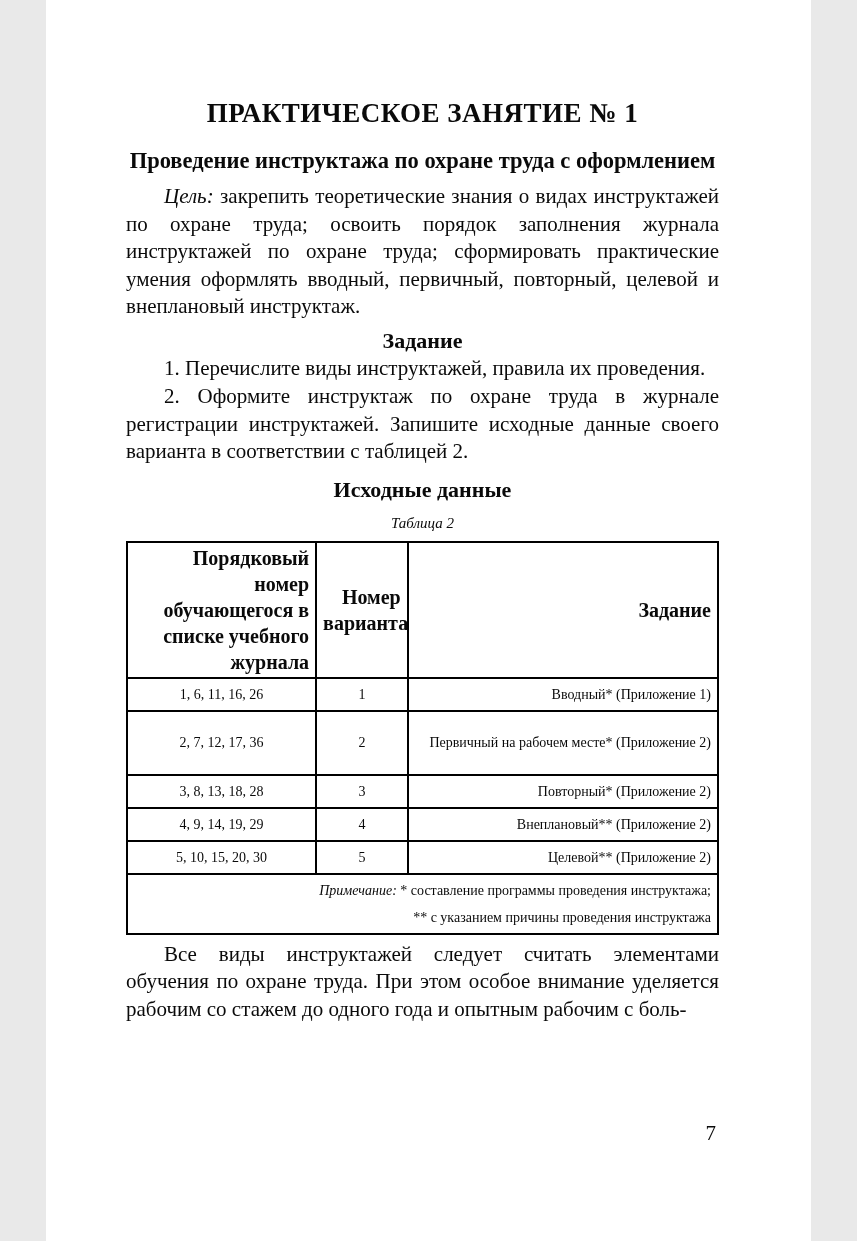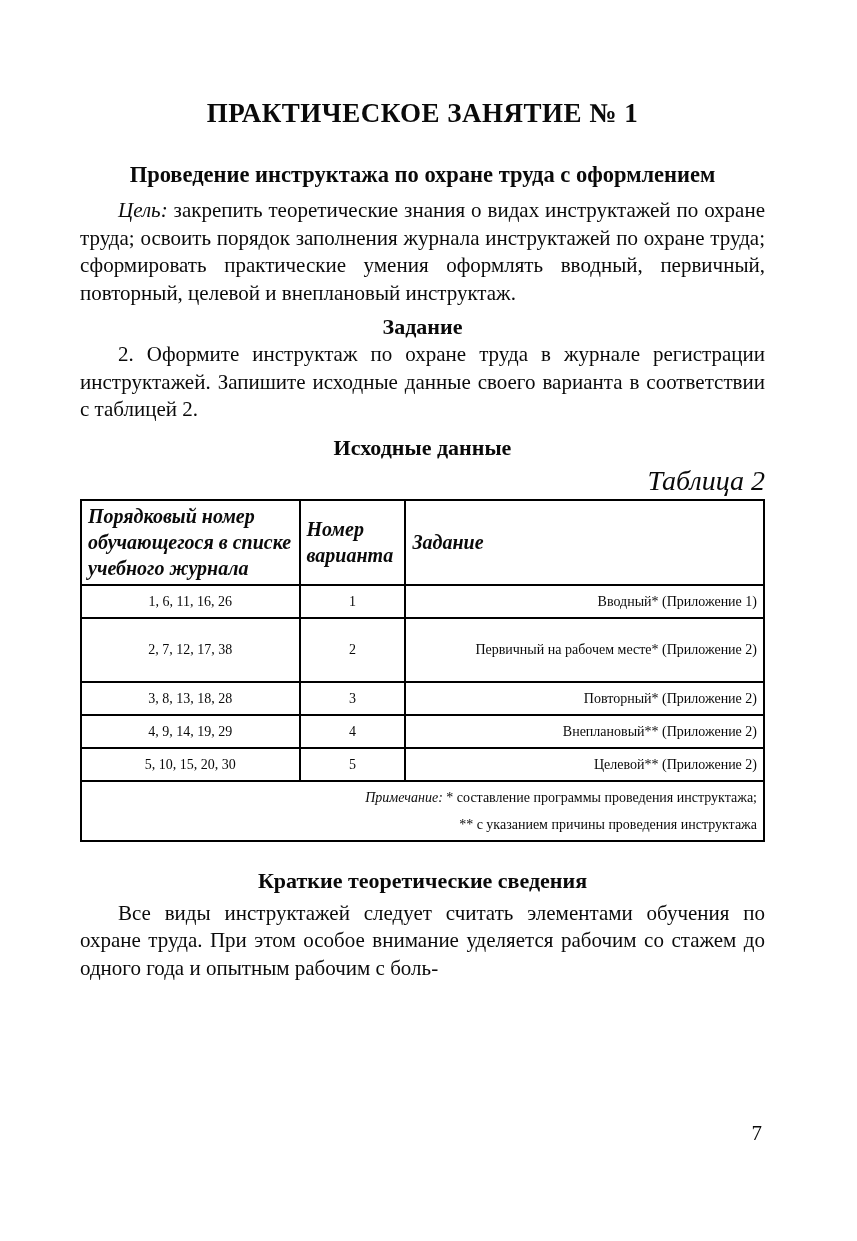--- a/index.html
+++ b/index.html
@@ -1,39 +1,39 @@
 <!DOCTYPE html>
 <html lang="ru"><head>
 <meta charset="utf-8">
 <style>
   * { margin: 0; padding: 0; box-sizing: border-box; }
   html, body { background: #e9e9e9; }
   body { font-family: "Liberation Serif", "DejaVu Serif", serif; color: #0a0a0a; }
 
   .page {
     position: relative;
-    width: 857px;
+    width: 765px;
     height: 1241px;
     background: #ffffff;
     margin: 0 auto;
     overflow: hidden;
   }
   .content {
     padding: 98px 92px 0 80px; 
   }
 
   .doc-title {
     font-size: 27px;
     font-weight: bold;
     text-align: center;
     line-height: 30px;
     letter-spacing: 0.5px;
   }
   .subtitle {
-    margin-top: 31px;
+    margin-top: 17px;
     font-size: 22.5px;
     font-weight: bold;
     text-align: center;
     line-height: 31px;
   }
   .subtitle .line { display: block; }
 
   .para {
     font-size: 21px;
     line-height: 27.5px;
@@ -49,23 +49,23 @@
     font-weight: bold;
     text-align: center;
     line-height: 27px;
   }
   .task { margin-top: 1px; }
 
   .heading-source { margin-top: 10px; }
 
   .table-caption {
     margin-top: 8px;
-    font-size: 28px;
+    font-size: 15px;
     font-style: italic;
-    text-align: right;
+    text-align: center;
     line-height: 24px;
   }
   .table-title {
     margin-top: 4px;
     font-size: 22px;
     font-weight: bold;
     text-align: center;
     line-height: 26px;
   }
 
@@ -76,24 +76,23 @@
     table-layout: fixed;
   }
   table.variants th, table.variants td {
     border: 2px solid #000;
     vertical-align: middle;
   }
   table.variants th {
     font-size: 20px;
     font-weight: bold;
     line-height: 26px;
-    text-align: left;
+    text-align: right;
     height: 85px;
     padding: 2px 6px;
-    font-style: italic;
   }
   table.variants td {
     font-size: 14px;
     line-height: 27px;
     padding: 2px 6px;
   }
   td.center { text-align: center; }
   td.left { text-align: right; padding-left: 10px; padding-right: 8px; }
   tr.row-single td { height: 33px; }
   tr.row-double td { height: 64px; }
@@ -127,20 +126,21 @@
     <h1 class="doc-title">ПРАКТИЧЕСКОЕ ЗАНЯТИЕ № 1</h1>
 
     <h2 class="subtitle">
       <span class="line">Проведение инструктажа по охране труда с оформлением</span>
     </h2>
 
     <p class="para goal"><span class="italic">Цель:</span><span> закрепить теоретические знания о видах инструктажей по охране труда; освоить порядок заполнения журнала инструктажей по охране труда; сформировать практические умения оформлять вводный, первичный, повторный, целевой и внеплановый инструктаж.</span></p>
 
     <h3 class="section-heading">Задание</h3>
 
+    <p class="para task">1. Перечислите виды инструктажей, правила их проведения.</p>
     <p class="para task">2. Оформите инструктаж по охране труда в журнале регистрации инструктажей. Запишите исходные данные своего варианта в соответствии с таблицей 2.</p>
 
     <h3 class="section-heading heading-source">Исходные данные</h3>
 
     <div class="table-caption">Таблица 2</div>
 
 
     <table class="variants">
       <colgroup>
         <col style="width:32%">
@@ -154,21 +154,21 @@
           <th>Задание</th>
         </tr>
       </thead>
       <tbody>
         <tr class="row-single">
           <td class="center">1, 6, 11, 16, 26</td>
           <td class="center">1</td>
           <td class="left">Вводный* (Приложение 1)</td>
         </tr>
         <tr class="row-double">
-          <td class="center">2, 7, 12, 17, 38</td>
+          <td class="center">2, 7, 12, 17, 36</td>
           <td class="center">2</td>
           <td class="left">Первичный на рабочем месте* (Приложение 2)</td>
         </tr>
         <tr class="row-single">
           <td class="center">3, 8, 13, 18, 28</td>
           <td class="center">3</td>
           <td class="left">Повторный* (Приложение 2)</td>
         </tr>
         <tr class="row-single">
           <td class="center">4, 9, 14, 19, 29</td>
@@ -182,20 +182,19 @@
         </tr>
         <tr>
           <td class="note-cell" colspan="3">
             <span class="note-line"><span class="italic">Примечание:</span><span> * составление программы проведения инструктажа;</span></span>
             <span class="note-line">** с указанием причины проведения инструктажа</span>
           </td>
         </tr>
       </tbody>
     </table>
 
-    <h3 class="section-heading heading-theory">Краткие теоретические сведения</h3>
 
     <p class="para theory">Все виды инструктажей следует считать элементами обучения по охране труда. При этом особое внимание уделяется рабочим со стажем до одного года и опытным рабочим с боль-</p>
 
   </div>
 
   <div class="page-number">7</div>
 </div>
 
 </body></html>

